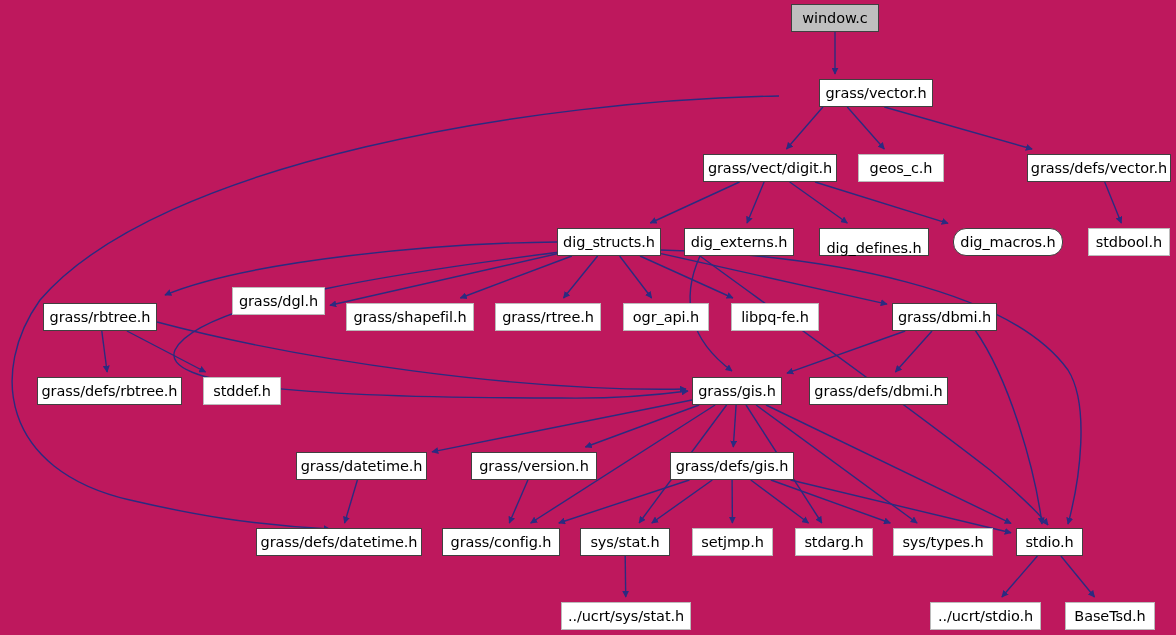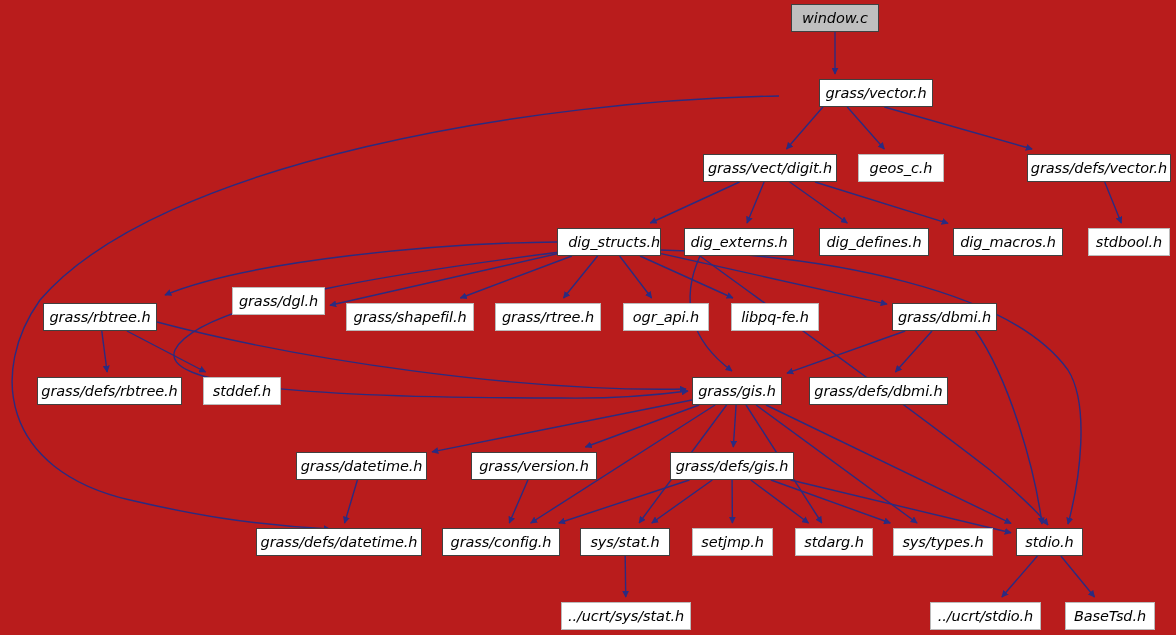--- a/index.html
+++ b/index.html
@@ -4,24 +4,23 @@
 <style>
   html, body {
     margin: 0;
     padding: 0;
     background: #ffffff;
   }
   #graph {
     position: relative;
     width: 1176px;
     height: 635px;
-    background: #b91c1c;
+    background: #be185d;
     font-family: "DejaVu Sans", "Liberation Sans", sans-serif;
     overflow: hidden;
-    font-style: italic;
   }
   #edges {
     position: absolute;
     left: 0;
     top: 0;
     width: 1176px;
     height: 635px;
     pointer-events: none;
   }
   .node {
@@ -115,30 +114,30 @@
       </div>
       <div class="node bold" style="left: 703px; top: 154px; width: 134px;">
         <span>grass/vect/digit.h</span>
       </div>
       <div class="node " style="left: 858px; top: 154px; width: 86px;">
         <span>geos_c.h</span>
       </div>
       <div class="node bold" style="left: 1027px; top: 154px; width: 144px;">
         <span>grass/defs/vector.h</span>
       </div>
-      <div class="node bold" style="left: 557px; top: 228px; width: 104px; justify-content: flex-end;">
+      <div class="node bold" style="left: 557px; top: 228px; width: 104px;">
         <span>dig_structs.h</span>
       </div>
       <div class="node bold" style="left: 684px; top: 228px; width: 110px;">
         <span>dig_externs.h</span>
       </div>
-      <div class="node bold" style="left: 819px; top: 228px; width: 110px;">
+      <div class="node bold" style="left: 819px; top: 228px; width: 110px; align-items: flex-end;">
         <span>dig_defines.h</span>
       </div>
-      <div class="node bold" style="left: 953px; top: 228px; width: 110px;">
+      <div class="node bold" style="left: 953px; top: 228px; width: 110px; border-radius: 13px;">
         <span>dig_macros.h</span>
       </div>
       <div class="node " style="left: 1088px; top: 228px; width: 82px;">
         <span>stdbool.h</span>
       </div>
       <div class="node bold" style="left: 43px; top: 303px; width: 114px;">
         <span>grass/rbtree.h</span>
       </div>
       <div class="node " style="left: 232px; top: 287px; width: 93px;">
         <span>grass/dgl.h</span>

